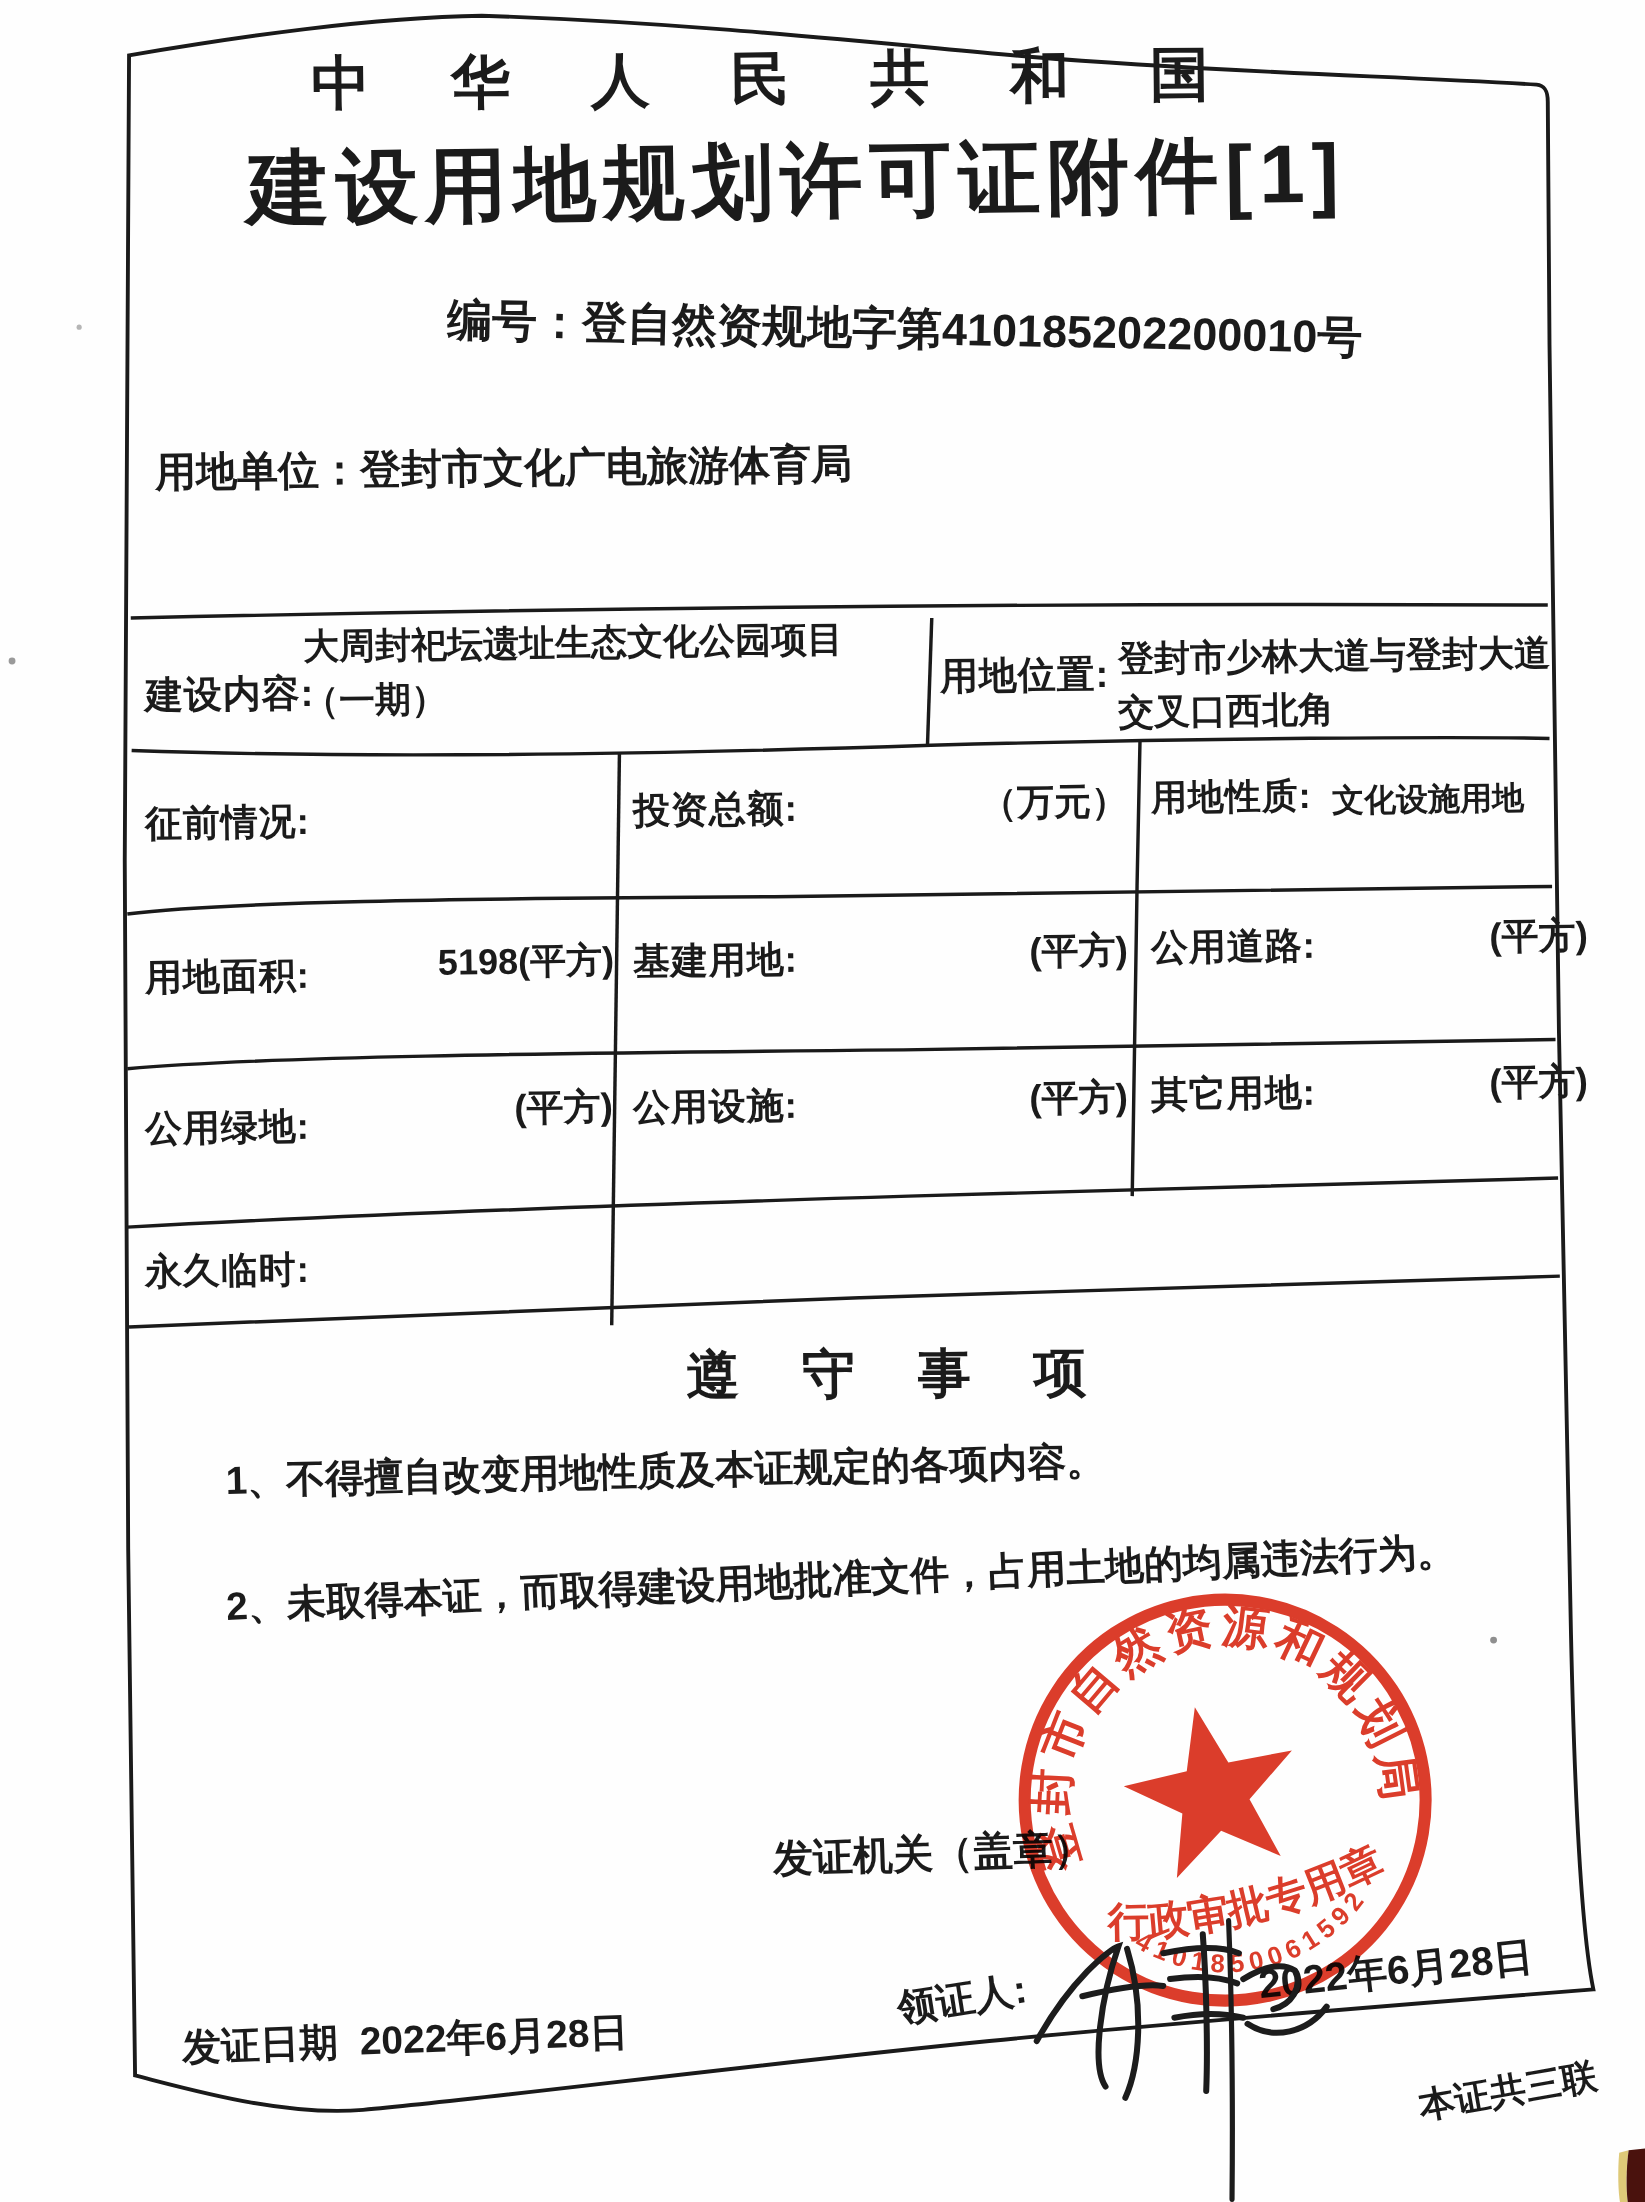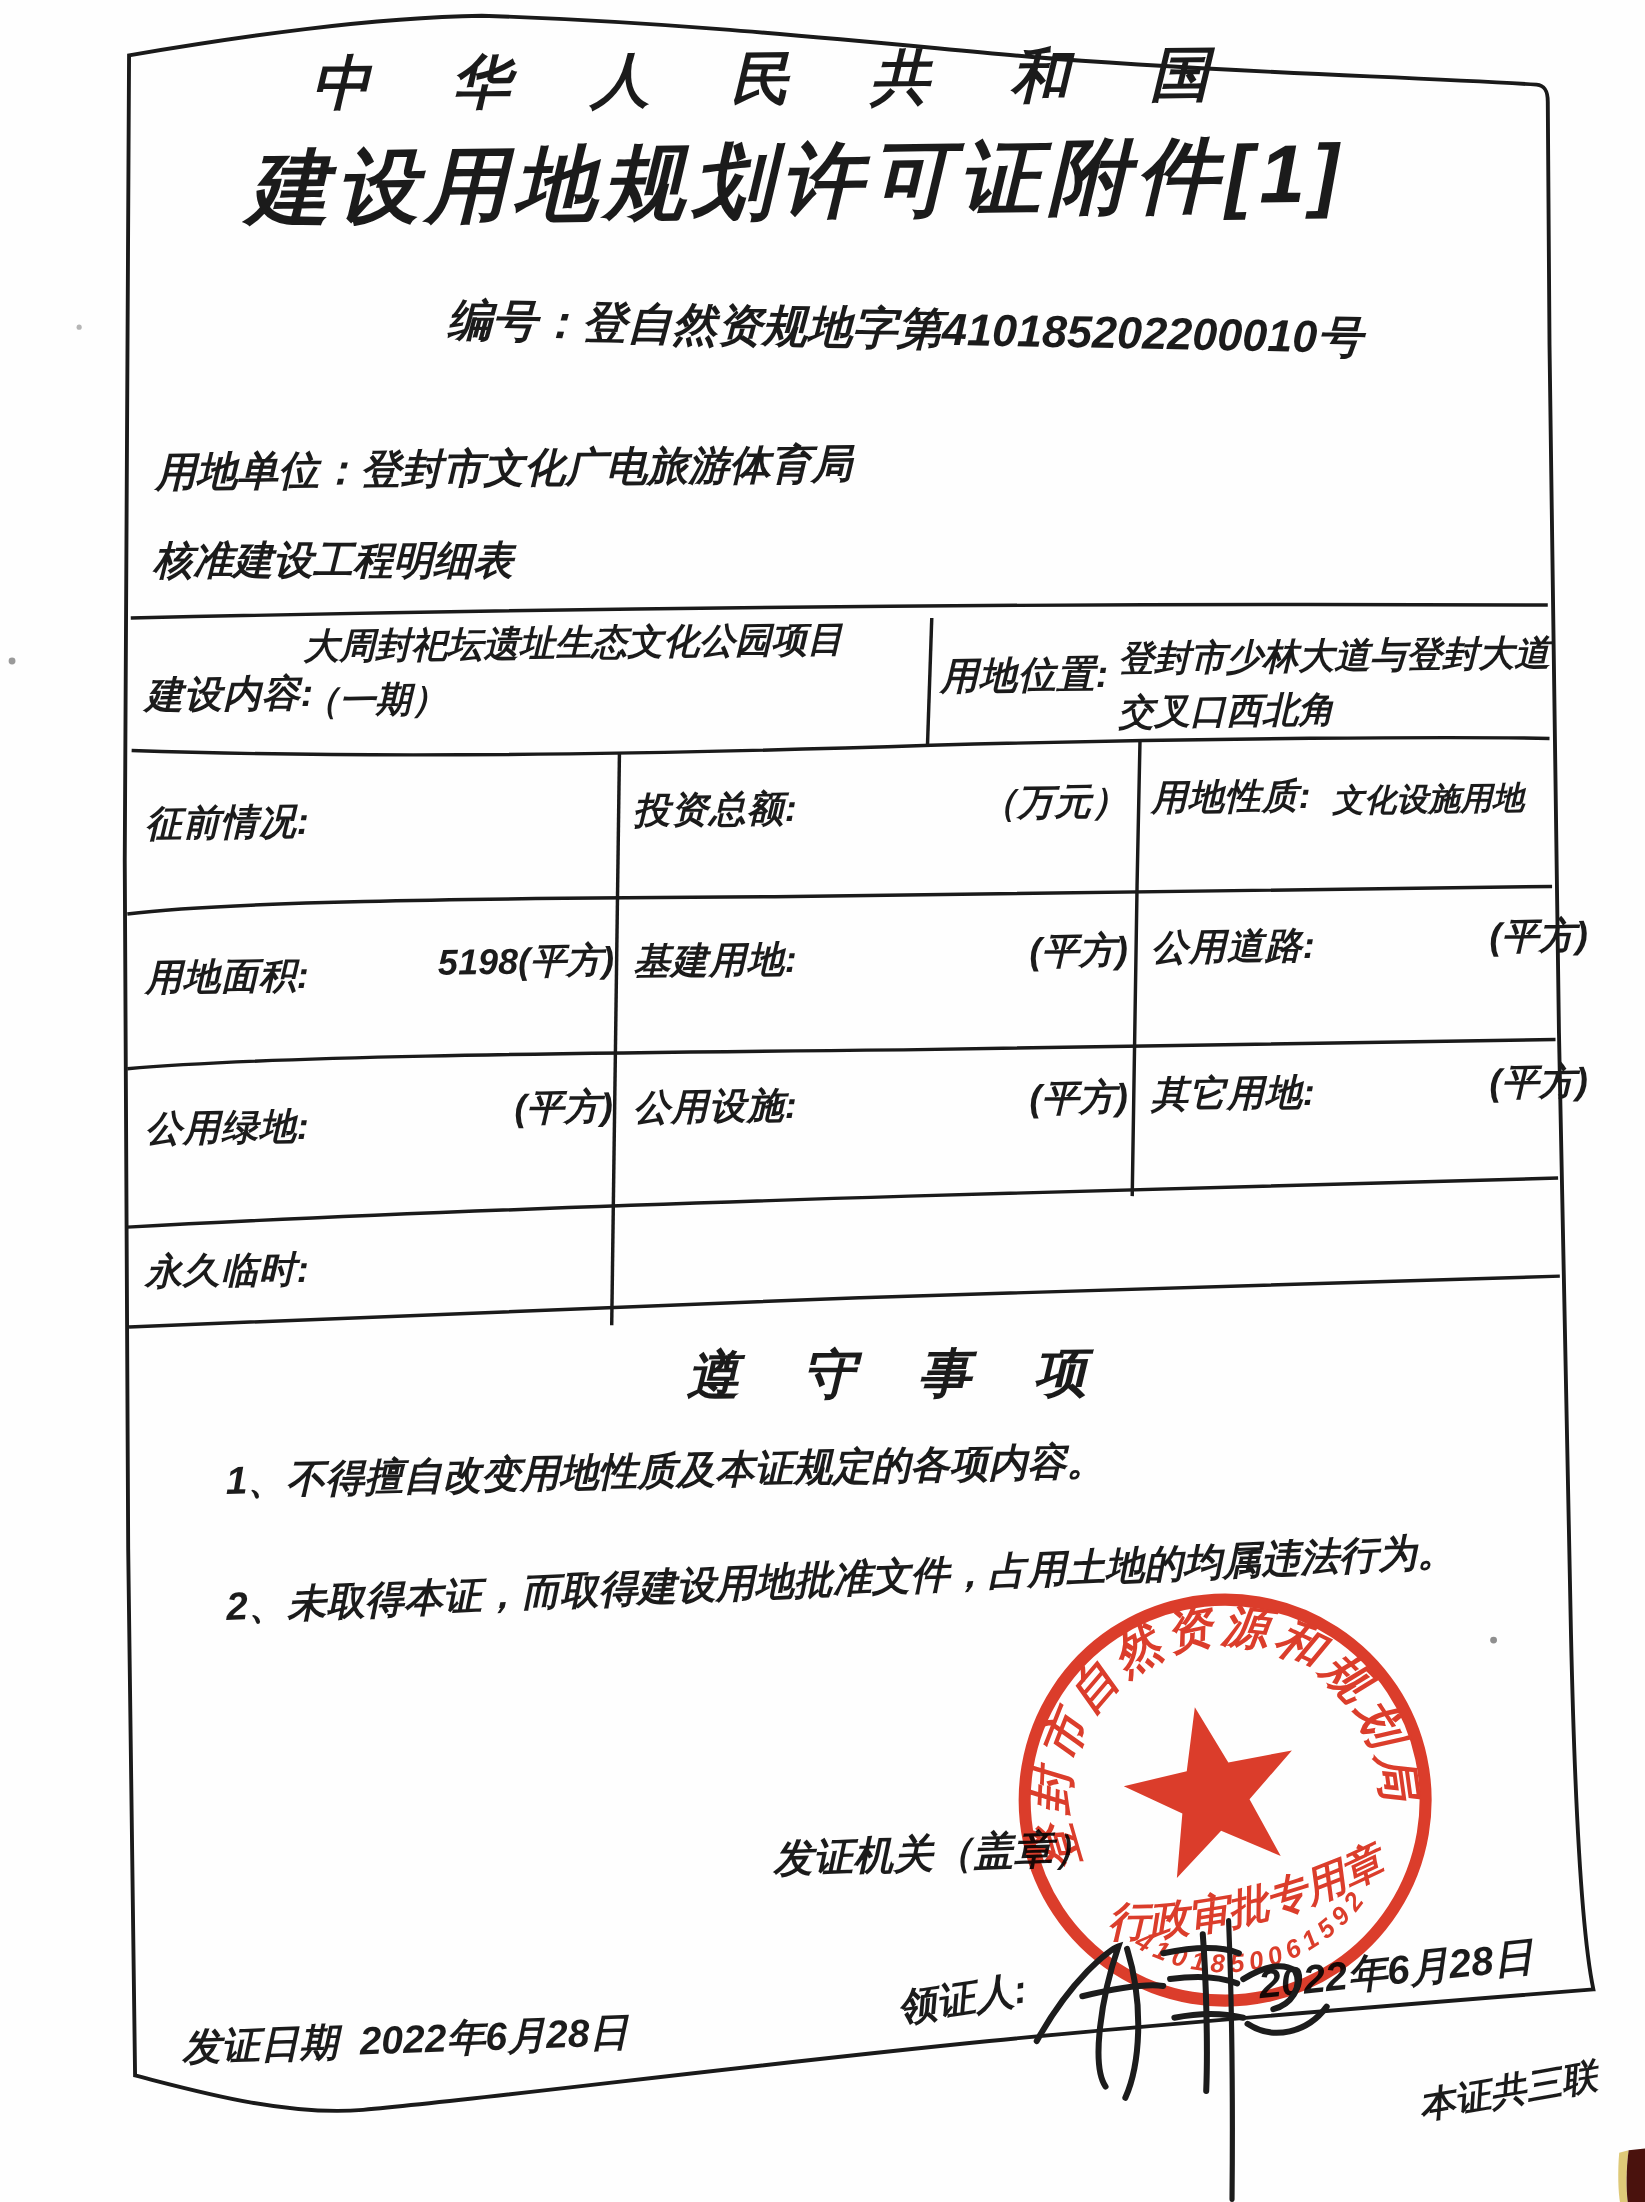--- a/index.html
+++ b/index.html
@@ -1,18 +1,18 @@
 <!DOCTYPE html>
 <html style="font-size:13.8px"><head>
 <meta charset="utf-8">
 <style>
   html,body{margin:0;padding:0;background:#ffffff;}
   #page{
     position:relative;width:1645px;height:2203px;background:#fefefe;overflow:hidden;
-    font-family:"Liberation Sans", sans-serif;color:#1b1b1b;font-style:italic;
+    font-family:"Liberation Sans", sans-serif;color:#1b1b1b;
   }
   .abs{position:absolute;white-space:nowrap;}
   .b{font-weight:700;}
   .ctr{text-align:center;}
   .rt{text-align:right;}
   svg{position:absolute;left:0;top:0;}
   .lbl{font-size:37px;font-weight:700;letter-spacing:0.9px;}
   .val{font-size:36px;font-weight:700;}
   .unit{font-size:37px;font-weight:700;}
 </style>
@@ -46,21 +46,20 @@
   </svg>
 
   <div class="abs ctr b" style="left:200px;top:40px;width:1153px;font-size:59px;letter-spacing:33px;transform:rotate(-0.6deg);font-family:'Liberation Serif',serif;">中 华 人 民 共 和 国</div>
 
   <div class="abs ctr b" style="left:220px;top:127px;width:1153px;font-size:82px;letter-spacing:6.9px;transform:rotate(-0.8deg);">建设用地规划许可证附件[1]</div>
 
   <div class="abs b" style="left:447px;top:299px;font-size:45px;transform:rotate(1.1deg);">编号：登自然资规地字第410185202200010号</div>
 
   <div class="abs b" style="left:155px;top:441px;font-size:41px;transform:rotate(-0.7deg);">用地单位：登封市文化广电旅游体育局</div>
 
-  <div class="abs b" style="left:153px;top:533px;font-size:40px;">核准建设工程明细表</div>
 
   <div class="abs lbl" style="left:145px;top:669px;transform:rotate(-0.8deg);font-size:38px;">建设内容:</div>
   <div class="abs val" style="left:303px;top:619px;transform:rotate(-0.8deg);">大周封祀坛遗址生态文化公园项目</div>
   <div class="abs val" style="left:303px;top:676px;transform:rotate(-0.8deg);">（一期）</div>
   <div class="abs lbl" style="left:940px;top:650px;transform:rotate(-0.8deg);font-size:38px;">用地位置:</div>
   <div class="abs val" style="left:1118px;top:632px;transform:rotate(-0.8deg);">登封市少林大道与登封大道</div>
   <div class="abs val" style="left:1118px;top:687px;transform:rotate(-0.8deg);">交叉口西北角</div>
 
   <div class="abs lbl" style="left:145px;top:798px;transform:rotate(-0.8deg);">征前情况:</div>
   <div class="abs lbl" style="left:633px;top:785px;transform:rotate(-0.8deg);">投资总额:</div>

